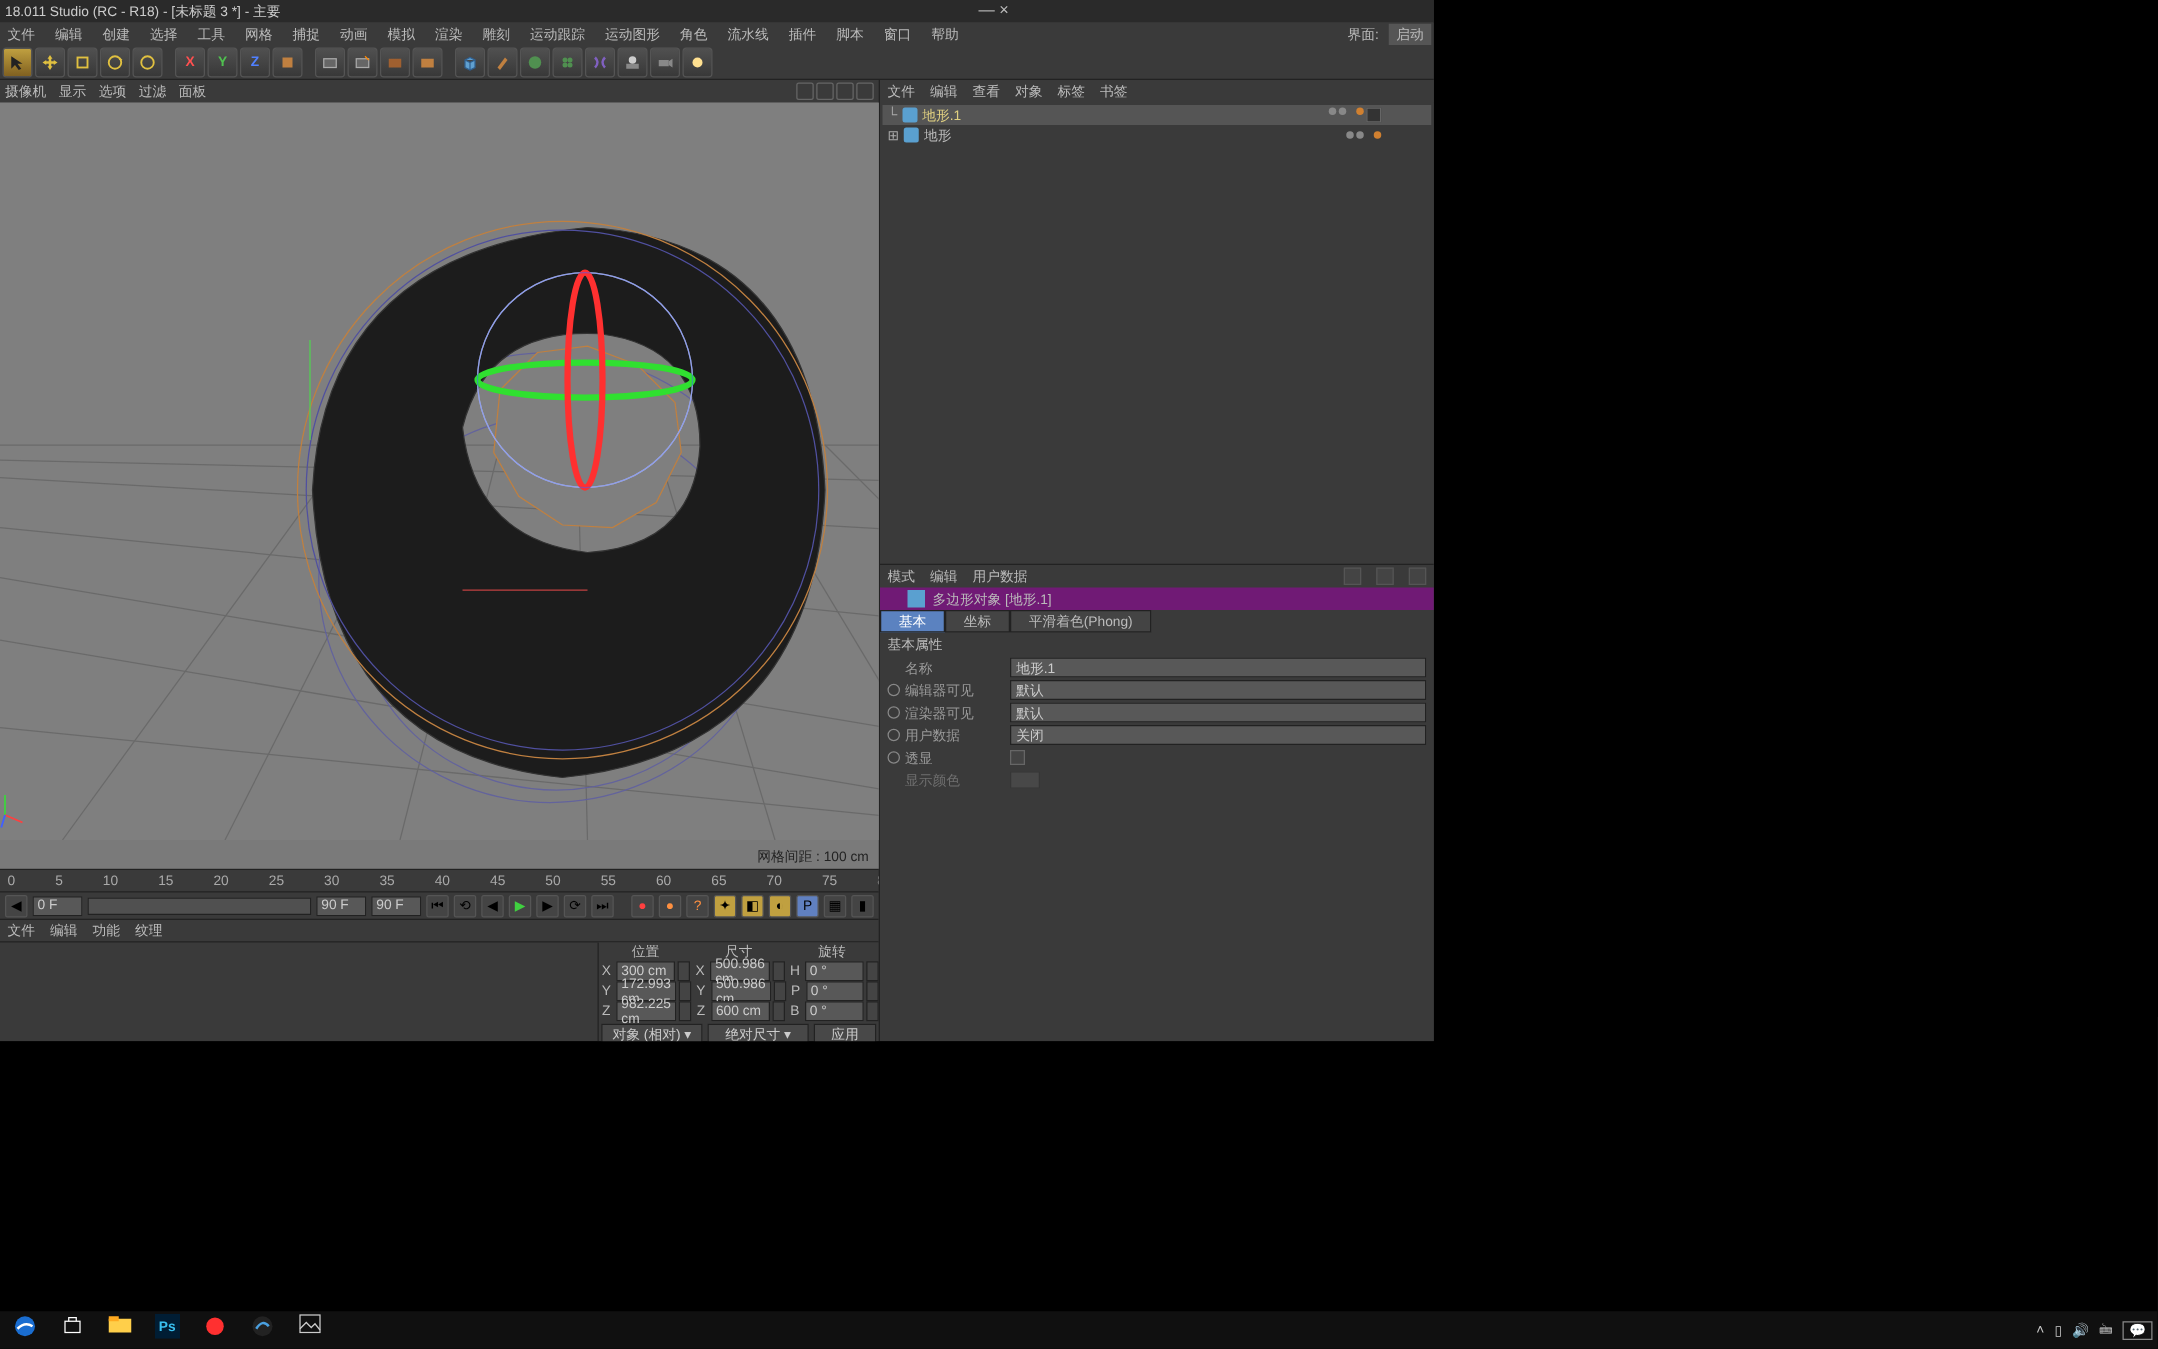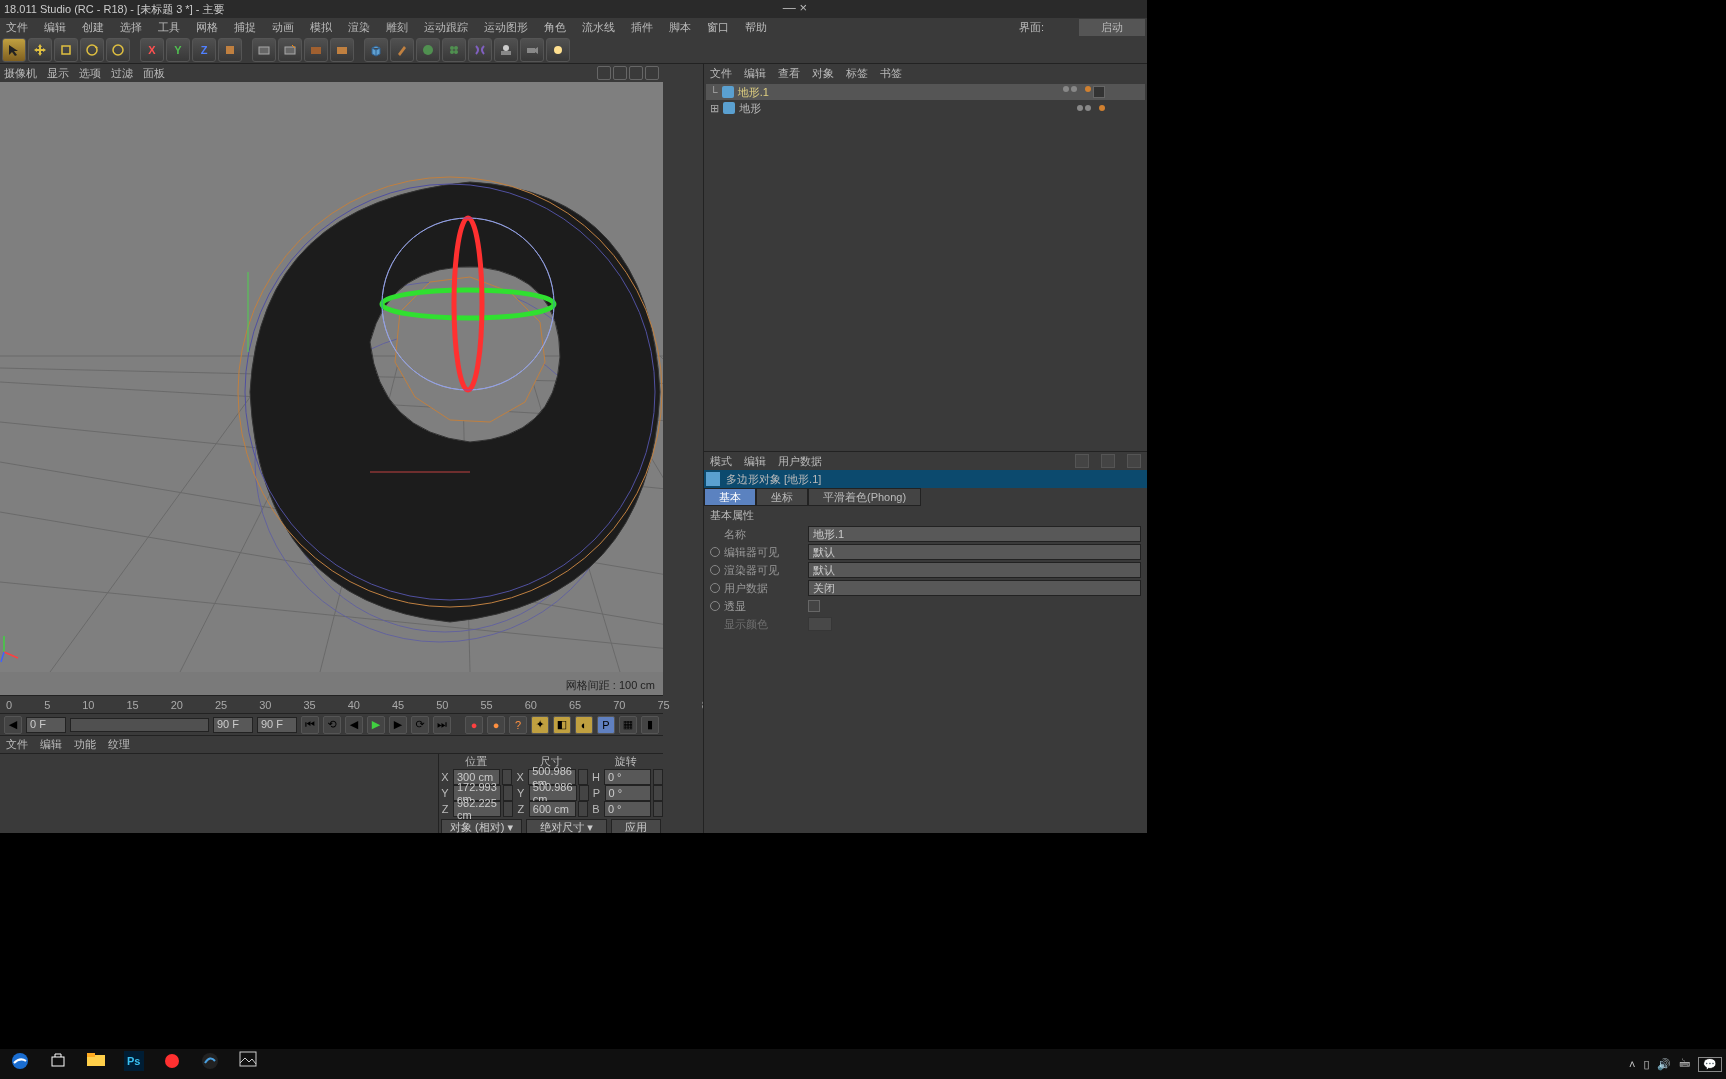--- a/index.html
+++ b/index.html
@@ -5,21 +5,21 @@
 * { margin: 0; padding: 0; box-sizing: border-box; font-family: "Microsoft YaHei", Arial, sans-serif; font-size: 11px; user-select: none; }
 html, body { width: 1726px; height: 1079px; background: #000; overflow: hidden; }
 .app { width: 1147px; height: 833px; background: #3a3a3a; display: flex; flex-direction: column; position: relative; }
 .titlebar { height: 18px; background: #2a2a2a; color: #ccc; padding: 2px 4px; display: flex; align-items: center; }
 .menubar { height: 18px; background: #3a3a3a; color: #bbb; display: flex; align-items: center; padding: 0 2px; gap: 8px; }
 .menubar span { padding: 1px 4px; cursor: default; }
 .menubar .right { margin-left: auto; display: flex; gap: 4px; }
 .toolbar { height: 28px; background: #3a3a3a; display: flex; align-items: center; gap: 2px; padding: 1px 2px; border-bottom: 1px solid #222; }
 .tool-btn { width: 24px; height: 24px; border: 1px solid #555; border-radius: 3px; background: linear-gradient(#505050,#383838); display: flex; align-items: center; justify-content: center; cursor: pointer; }
 .tool-sep { width: 6px; }
-.main-row { flex: 1; display: flex; min-height: 0; gap: 40px; }
+.main-row { flex: 1; display: flex; min-height: 0; }
 .left-pane { flex: 1; display: flex; flex-direction: column; min-width: 0; }
 .vp-menubar { height: 18px; background: #3a3a3a; color: #bbb; display: flex; align-items: center; gap: 10px; padding: 0 4px; }
 .vp-menubar .vp-right { margin-left: auto; display: flex; gap: 2px; }
 .vp-ico { width: 14px; height: 14px; border: 1px solid #666; border-radius: 2px; }
 .viewport { flex: 1; background: #7a7a7a; position: relative; overflow: hidden; }
 .vp-footer { position: absolute; bottom: 2px; right: 8px; color: #222; font-size: 11px; }
 .timeline { height: 18px; background: #3a3a3a; display: flex; align-items: center; color: #aaa; padding: 0 6px; gap: 32px; border-top: 1px solid #222; }
 .playback-row { height: 22px; background: #3a3a3a; display: flex; align-items: center; gap: 4px; padding: 0 4px; border-top: 1px solid #222; }
 .pb-btn { width: 18px; height: 18px; border: 1px solid #555; border-radius: 2px; background: #444; display: flex; align-items: center; justify-content: center; cursor: pointer; }
 .pb-field { width: 40px; height: 16px; background: #585858; border: 1px solid #222; color: #ccc; padding: 0 3px; }
@@ -39,21 +39,21 @@
 .obj-tree { height: 370px; background: #3a3a3a; border-bottom: 1px solid #222; padding: 2px; }
 .tree-row { display: flex; align-items: center; height: 16px; color: #bbb; gap: 4px; padding-left: 4px; }
 .tree-row.sel { background: #555; color: #e0d080; }
 .tree-ico { width: 12px; height: 12px; background: #5aa0d0; border-radius: 2px; }
 .tree-dots { display: flex; gap: 2px; margin-left: auto; margin-right: 40px; }
 .dot { width: 6px; height: 6px; border-radius: 50%; }
 .dot.g { background: #888; } .dot.o { background: #d08030; }
 .attr-tabs { height: 18px; background: #3a3a3a; color: #bbb; display: flex; align-items: center; gap: 12px; padding: 0 6px; }
 .attr-tabs .spacer { flex: 1; }
 .attr-nav { width: 14px; height: 14px; background: #444; border: 1px solid #555; }
-.attr-title { height: 18px; background: #0c4a6e; color: #bbb; display: flex; align-items: center; gap: 6px; padding: 0 2px; text-align: right; }
+.attr-title { height: 18px; background: #701a75; color: #bbb; display: flex; align-items: center; gap: 6px; padding: 0 22px; text-align: right; }
 .attr-title .ico { width: 14px; height: 14px; background: #5aa0d0; }
 .attr-tabbar { height: 18px; display: flex; }
 .attr-tab { padding: 1px 14px; background: #444; color: #bbb; border: 1px solid #222; display: flex; align-items: center; }
 .attr-tab.active { background: #5b82c0; color: #fff; }
 .attr-section { padding: 2px 6px; color: #bbb; }
 .attr-row { display: flex; align-items: center; height: 18px; gap: 4px; }
 .attr-row .radio { width: 10px; height: 10px; border: 1px solid #888; border-radius: 50%; }
 .attr-row .k { width: 80px; color: #999; }
 .attr-row .val { flex: 1; height: 16px; background: #585858; border: 1px solid #222; color: #ccc; padding: 0 4px; display: flex; align-items: center; }
 .attr-row .val.empty { background: #484848; }
@@ -91,21 +91,21 @@
     <span>运动跟踪</span>
     <span>运动图形</span>
     <span>角色</span>
     <span>流水线</span>
     <span>插件</span>
     <span>脚本</span>
     <span>窗口</span>
     <span>帮助</span>
     <div class="right">
       <span>界面:</span>
-      <span style="background:#555;padding:1px 22px;margin-left:27px;">启动</span>
+      <span style="background:#555;padding:1px 6px;">启动</span>
     </div>
   </div>
 
   <div class="toolbar">
     <div class="tool-btn" style="background:linear-gradient(#c0a040,#806020);">
         <svg width="14" height="14">
           <path d="M2 2 L2 12 L5 9 L8 13 L10 12 L7 8 L11 8 Z" fill="#222"></path>
         </svg>
       </div>
     <div class="tool-btn">

